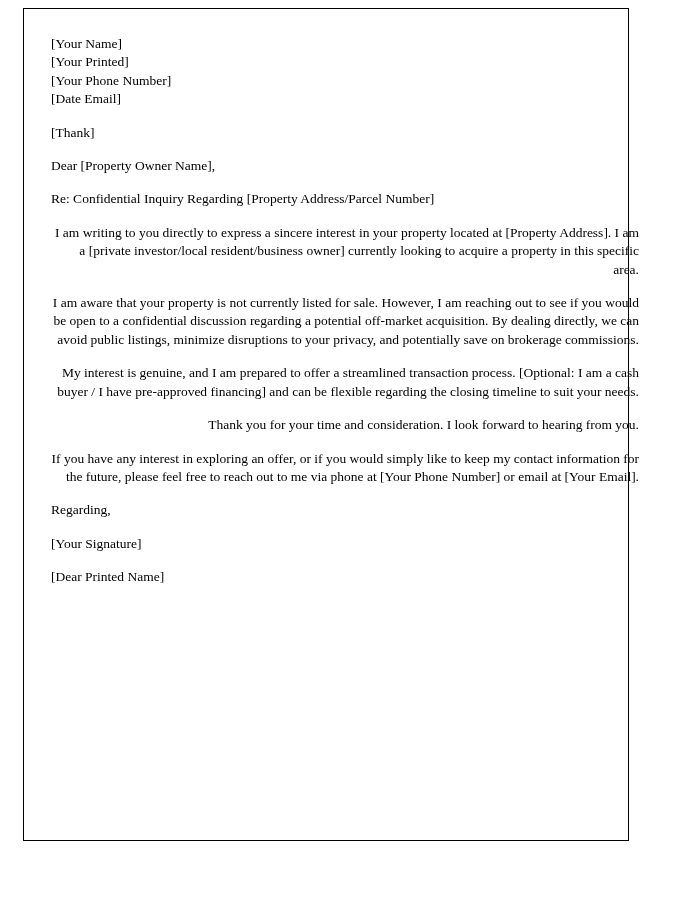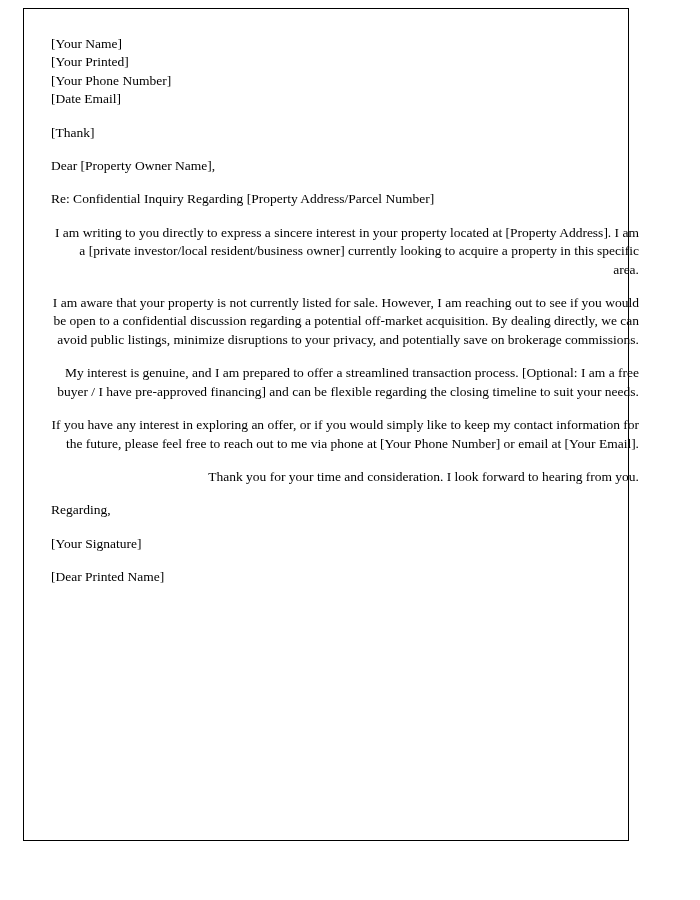--- a/index.html
+++ b/index.html
@@ -54,23 +54,23 @@
 
     <div class="block">[Thank]</div>
 
 
     <div class="block">Dear [Property Owner Name],</div>
 
     <div class="block">Re: Confidential Inquiry Regarding [Property Address/Parcel Number]</div>
 
     <p class="para">I am writing to you directly to express a sincere interest in your property located at [Property Address]. I am a [private investor/local resident/business owner] currently looking to acquire a property in this specific area.</p>
     <p class="para">I am aware that your property is not currently listed for sale. However, I am reaching out to see if you would be open to a confidential discussion regarding a potential off-market acquisition. By dealing directly, we can avoid public listings, minimize disruptions to your privacy, and potentially save on brokerage commissions.</p>
-    <p class="para">My interest is genuine, and I am prepared to offer a streamlined transaction process. [Optional: I am a free buyer / I have pre-approved financing] and can be flexible regarding the closing timeline to suit your needs.</p>
+    <p class="para">My interest is genuine, and I am prepared to offer a streamlined transaction process. [Optional: I am a cash buyer / I have pre-approved financing] and can be flexible regarding the closing timeline to suit your needs.</p>
+    <p class="para">Thank you for your time and consideration. I look forward to hearing from you.</p>
     <p class="para">If you have any interest in exploring an offer, or if you would simply like to keep my contact information for the future, please feel free to reach out to me via phone at [Your Phone Number] or email at [Your Email].</p>
-    <p class="para">Thank you for your time and consideration. I look forward to hearing from you.</p>
 
     <div class="block">Regarding,</div>
 
     <div class="block">[Your Signature]</div>
 
     <div class="block">[Dear Printed Name]</div>
 
   </div>
 </div>
 

